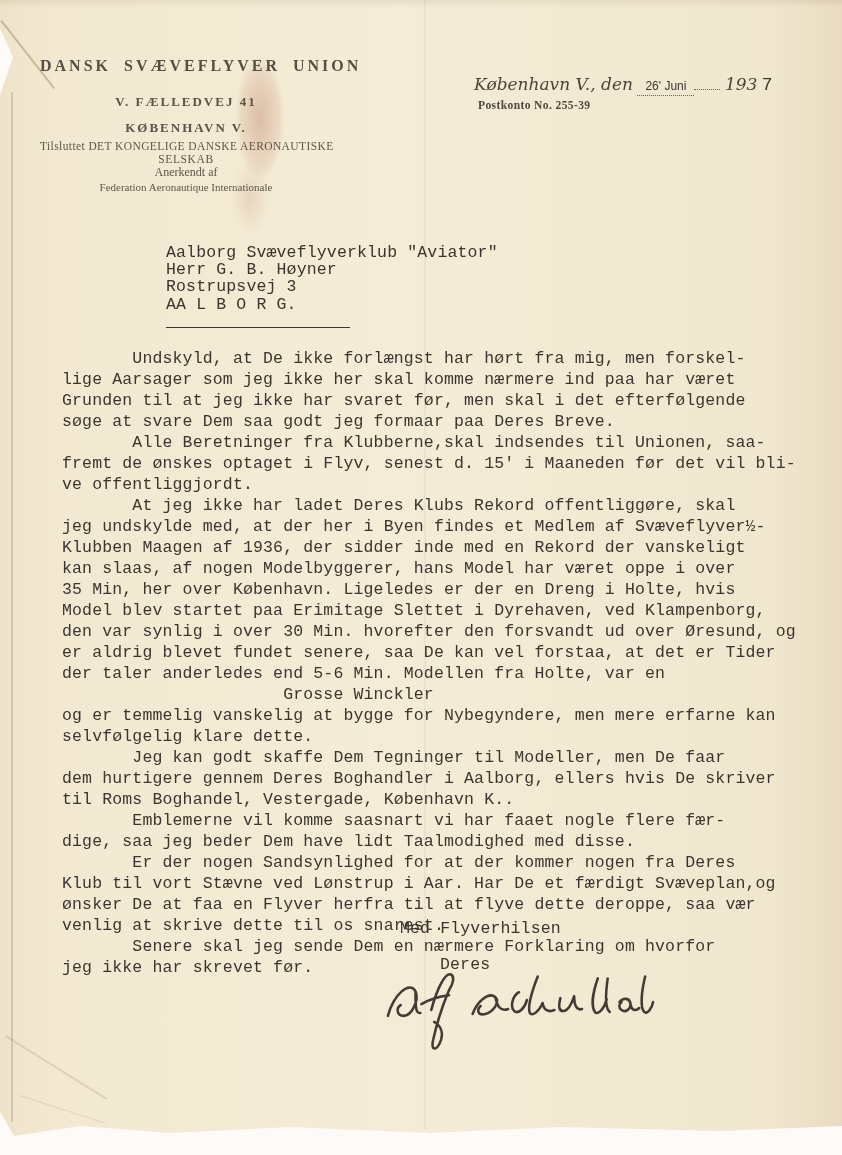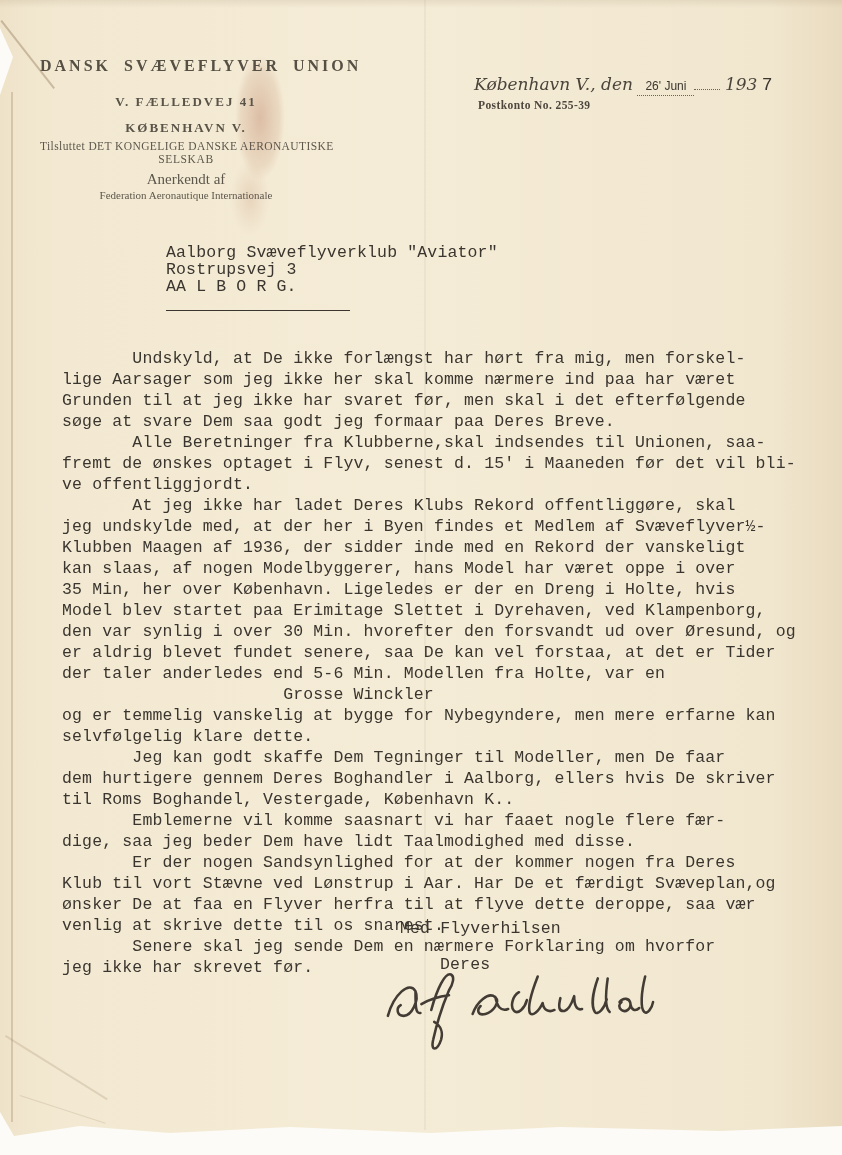--- a/index.html
+++ b/index.html
@@ -22,21 +22,21 @@
   .crease-bottom1{position:absolute;left:6px;top:1035px;width:120px;height:2px;background:rgba(150,125,95,0.22);transform:rotate(32deg);transform-origin:left top;}
   .crease-bottom2{position:absolute;left:20px;top:1095px;width:90px;height:1px;background:rgba(150,125,95,0.20);transform:rotate(18deg);transform-origin:left top;}
   .fold-vertical{position:absolute;left:424px;top:0;width:2px;height:1130px;background:rgba(130,108,80,0.07);}
 
   .letterhead{position:absolute;left:40px;top:57px;width:292px;text-align:center;color:#555046;}
   .lh-org{font-family:Liberation Serif, serif;font-weight:bold;font-size:16px;letter-spacing:3px;word-spacing:6px;white-space:nowrap;color:#564f44;}
   .lh-addr{font-family:"Liberation Serif",serif;font-weight:bold;font-size:13px;letter-spacing:2px;margin-top:19px;color:#5a5348;}
   .lh-addr2{font-family:"Liberation Serif",serif;font-weight:bold;font-size:13px;letter-spacing:2px;margin-top:10px;color:#5a5348;}
   .lh-small{font-family:"Liberation Serif",serif;font-size:11.5px;letter-spacing:0.4px;margin-top:4px;white-space:nowrap;color:#5d564b;}
   .lh-small2{font-family:"Liberation Serif",serif;font-size:11.5px;letter-spacing:0.6px;margin-top:1px;color:#5d564b;}
-  .lh-tiny{font-family:"Liberation Serif",serif;font-size:15px;margin-top:6px;color:#5d564b;}
+  .lh-tiny{font-family:"Liberation Serif",serif;font-size:12px;color:#5d564b;}
   .lh-tiny2{font-family:"Liberation Serif",serif;font-size:11px;margin-top:1px;white-space:nowrap;color:#5d564b;}
 
   .dateline{position:absolute;left:474px;top:74px;white-space:nowrap;color:#4b443a;}
   .dl-script{font-family:"DejaVu Serif","Liberation Serif",serif;font-style:italic;font-size:17px;text-align:center;}
   .dl-typed{font-family:Liberation Sans, sans-serif;font-size:12px;color:#3c362e;}
   .dl-fill{display:inline-block;border-bottom:1.5px dotted #6b6355;padding:0 8px 1px 8px;}
   .dl-fill-short{display:inline-block;width:26px;border-bottom:1.5px dotted #6b6355;}
   .dl-year7{font-family:"Liberation Mono","DejaVu Sans Mono",monospace;font-size:18px;color:#3c362e;}
   .postkonto{position:absolute;left:478px;top:99px;font-family:"Liberation Serif",serif;font-weight:bold;font-size:11.5px;letter-spacing:0.4px;color:#4e473d;}
 
@@ -78,20 +78,21 @@
 <div class="dateline">
   <span class="dl-script">København V., den</span>
   <span class="dl-fill"><span class="dl-typed">26' Juni</span></span><span class="dl-fill-short"></span>
   <span class="dl-script">193</span>
   <span class="dl-year7">7</span>
 </div>
 <div class="postkonto">Postkonto No. 255-39</div>
 
 <div class="recipient typed">
   <div>Aalborg Svæveflyverklub "Aviator"</div>
+  <div>Herr G. B. Høyner</div>
   <div>Rostrupsvej 3</div>
   <div><span class="underlined">AA L B O R G.</span></div>
 </div>
 
 <div class="body-text typed">       Undskyld, at De ikke forlængst har hørt fra mig, men forskel-
 lige Aarsager som jeg ikke her skal komme nærmere ind paa har været
 Grunden til at jeg ikke har svaret før, men skal i det efterfølgende
 søge at svare Dem saa godt jeg formaar paa Deres Breve.
        Alle Beretninger fra Klubberne,skal indsendes til Unionen, saa-
 fremt de ønskes optaget i Flyv, senest d. 15' i Maaneden før det vil bli-

